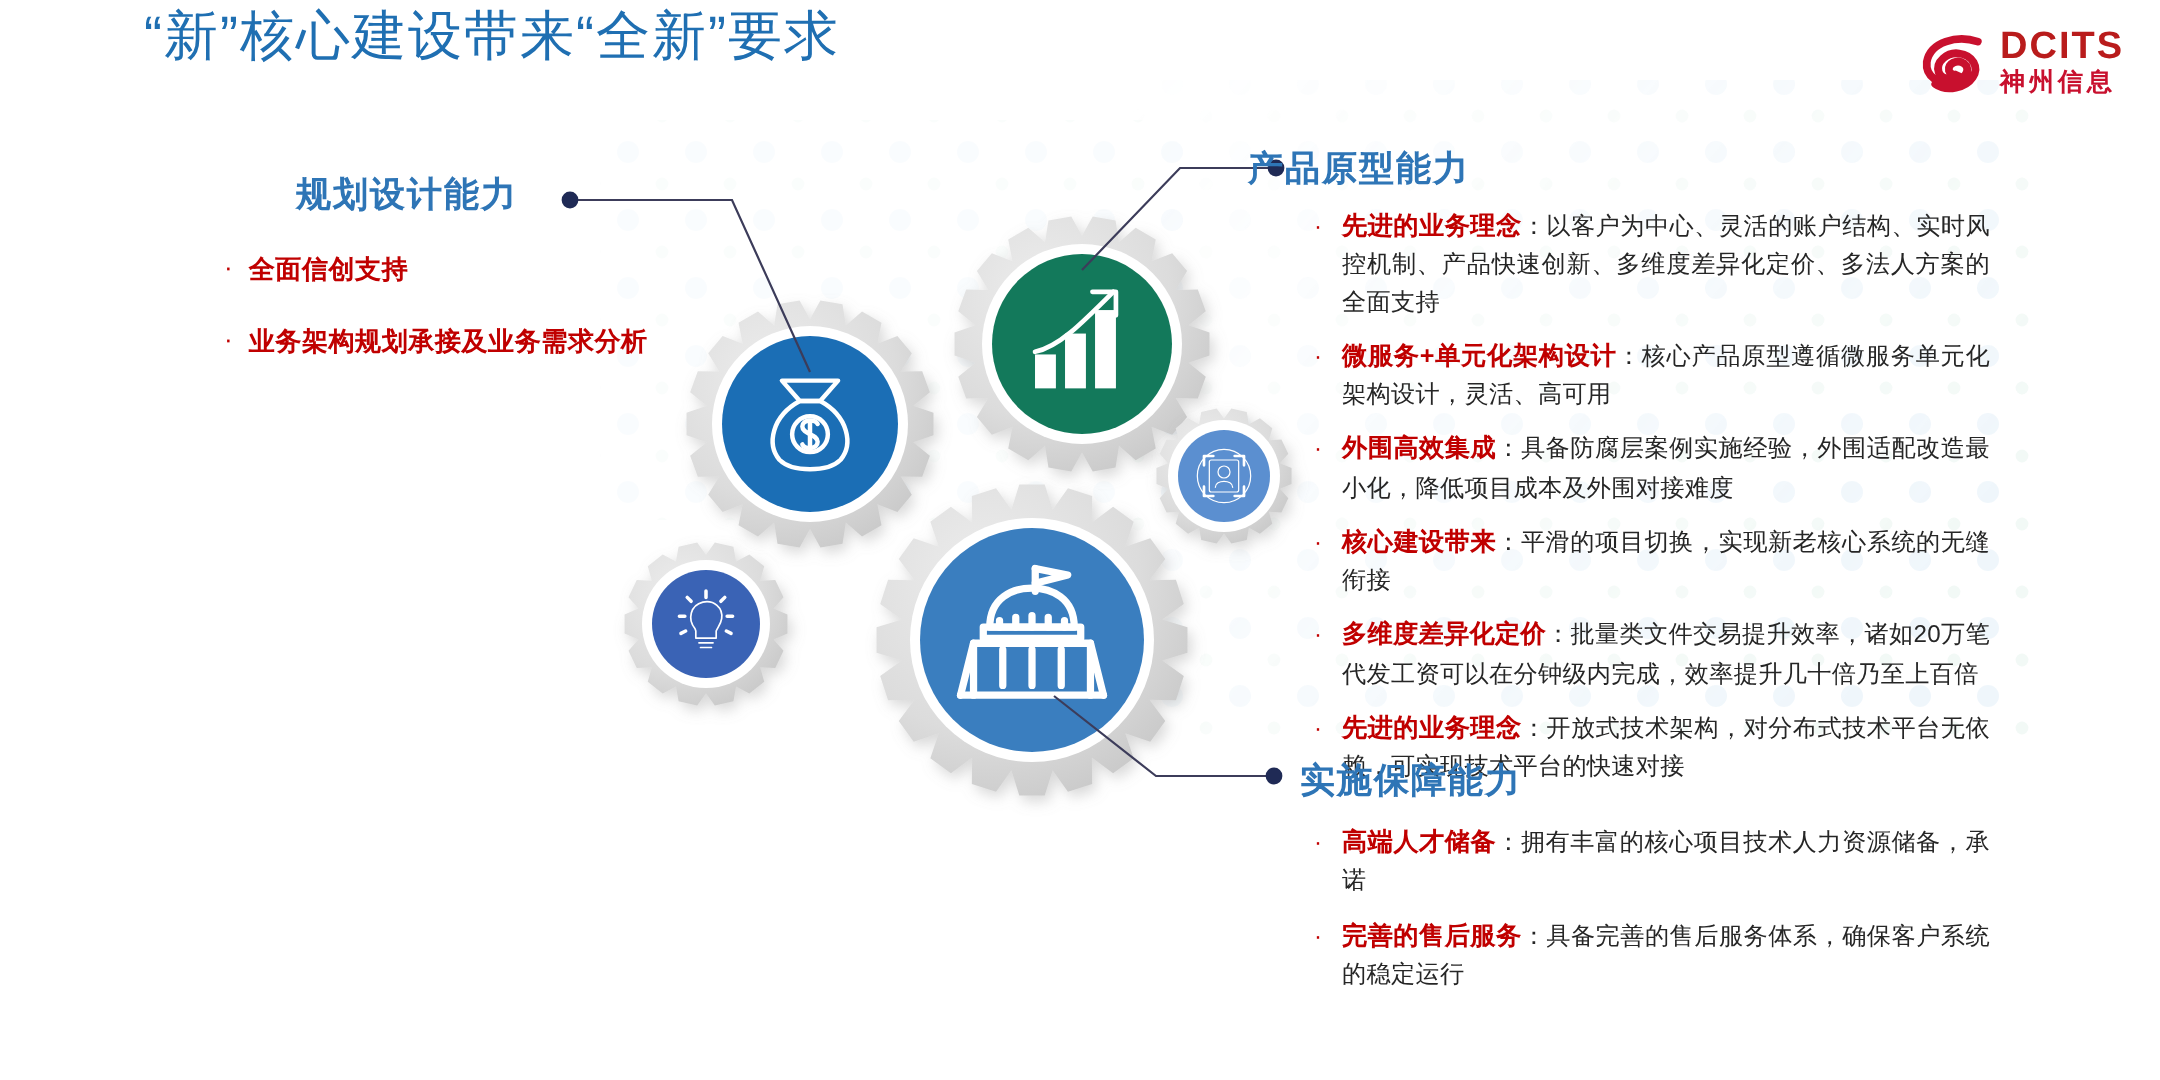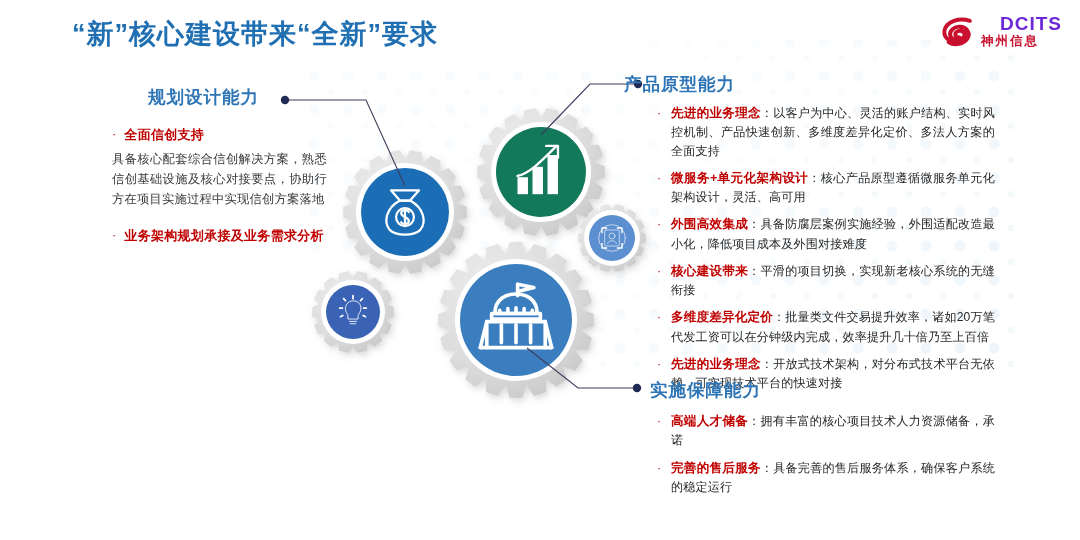--- a/index.html
+++ b/index.html
@@ -13,35 +13,35 @@
   }
 
   
   #bg-dots{
     position:absolute; left:0; top:0; width:1080px; height:540px;
     pointer-events:none; z-index:0;
   }
 
   
   #slide-title{
-    position:absolute; left:72px; top:16px;
-    font-size:27px; font-weight:bold; letter-spacing:1px;
+    position:absolute; left:72px; top:0;
+    font-size:27px; font-weight:normal; letter-spacing:1px;
     color:#1F6FB2; z-index:6; white-space:nowrap;
   }
 
   
   #logo{
     position:absolute; right:18px; top:14px;
     display:flex; align-items:center; gap:6px; z-index:6;
   }
   #logo .mark{ width:34px; height:34px; flex:0 0 34px; }
   #logo .txt{ line-height:1; }
   #logo .brand{
-    font-size:19px; font-weight:bold; color:#6d28d9;
-    letter-spacing:1px; font-family:"Liberation Sans",sans-serif;margin-left:19px;
+    font-size:19px; font-weight:bold; color:#b91c1c;
+    letter-spacing:1px; font-family:"Liberation Sans",sans-serif;
   }
   #logo .brand-cn{
     font-size:12.5px; font-weight:bold; color:#C8102E;
     letter-spacing:2px; margin-top:2px;
   }
 
   
   .sec-head{
     position:absolute; z-index:5;
     font-size:17.5px; font-weight:bold; color:#2E75B6;
@@ -225,21 +225,20 @@
   </svg>
 
 <div class="sec-head" style="left:148px; top:85px;">规划设计能力</div>
 
 <div id="left-col">
   <div class="group">
     <div class="grp-title-wrap">
       <span class="bullet-dot">·</span>
       <span class="grp-title">全面信创支持</span>
     </div>
-    <div class="grp-text">具备核心配套综合信创解决方案，熟悉信创基础设施及核心对接要点，协助行方在项目实施过程中实现信创方案落地</div>
   </div>
   <div class="group">
     <div class="grp-title-wrap">
       <span class="bullet-dot">·</span>
       <span class="grp-title">业务架构规划承接及业务需求分析</span>
     </div>
   </div>
 </div>
 
 <div class="sec-head" style="left:624px; top:72px;">产品原型能力</div>

